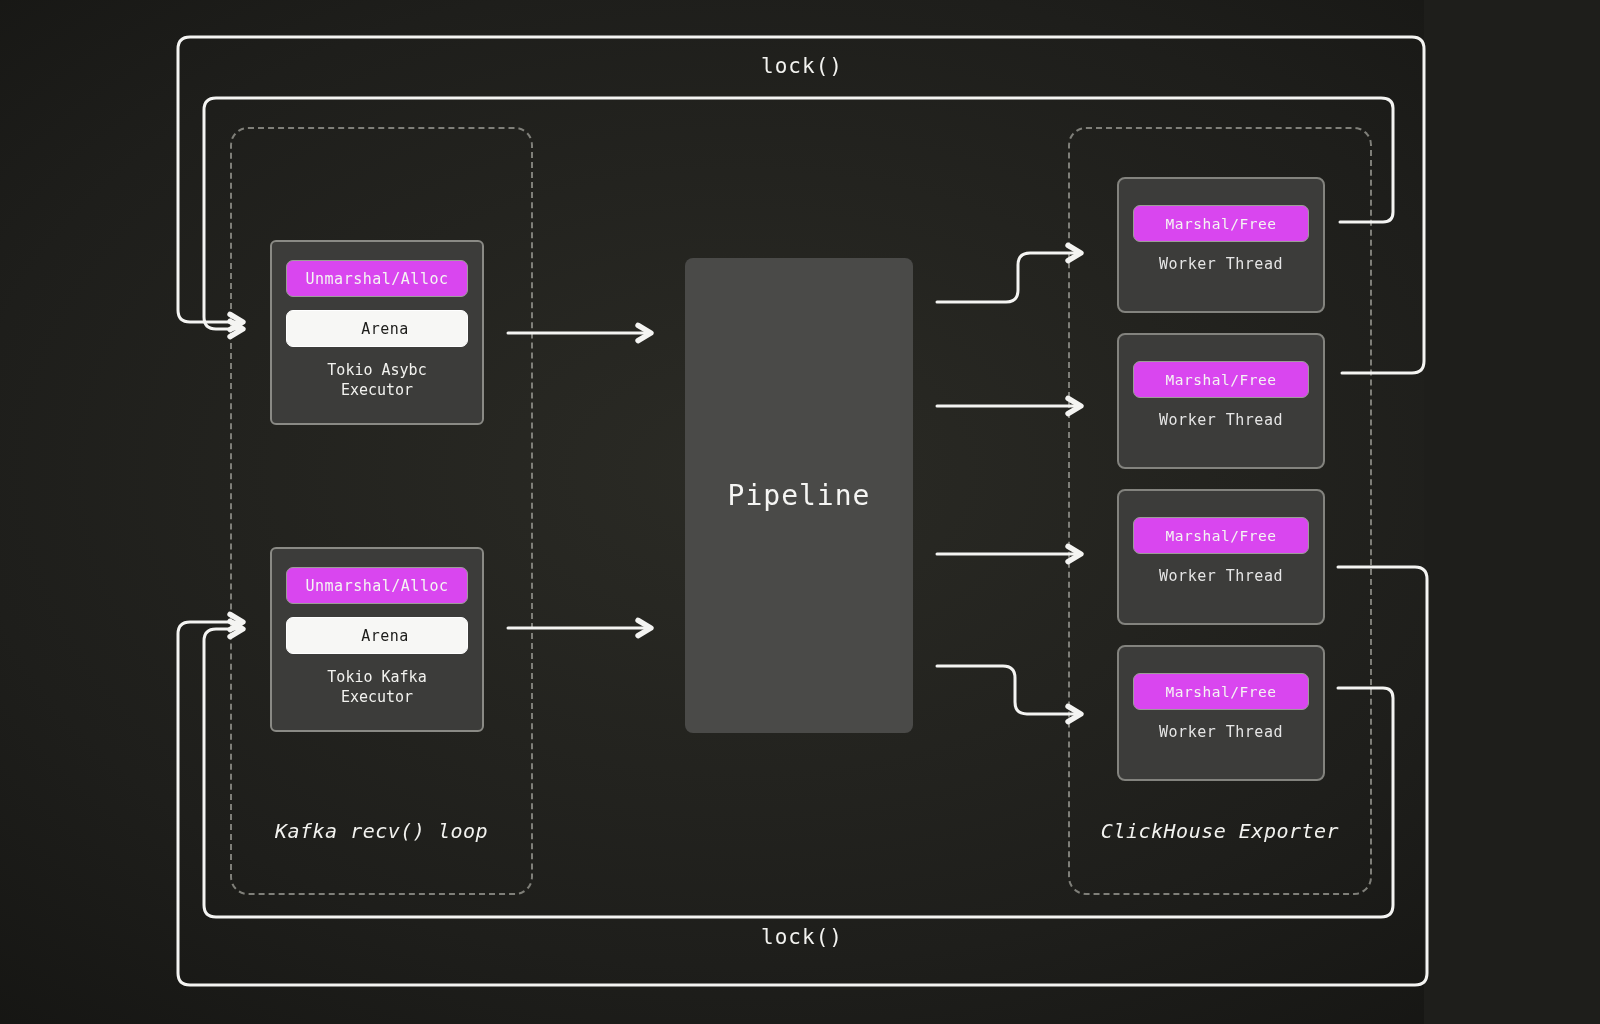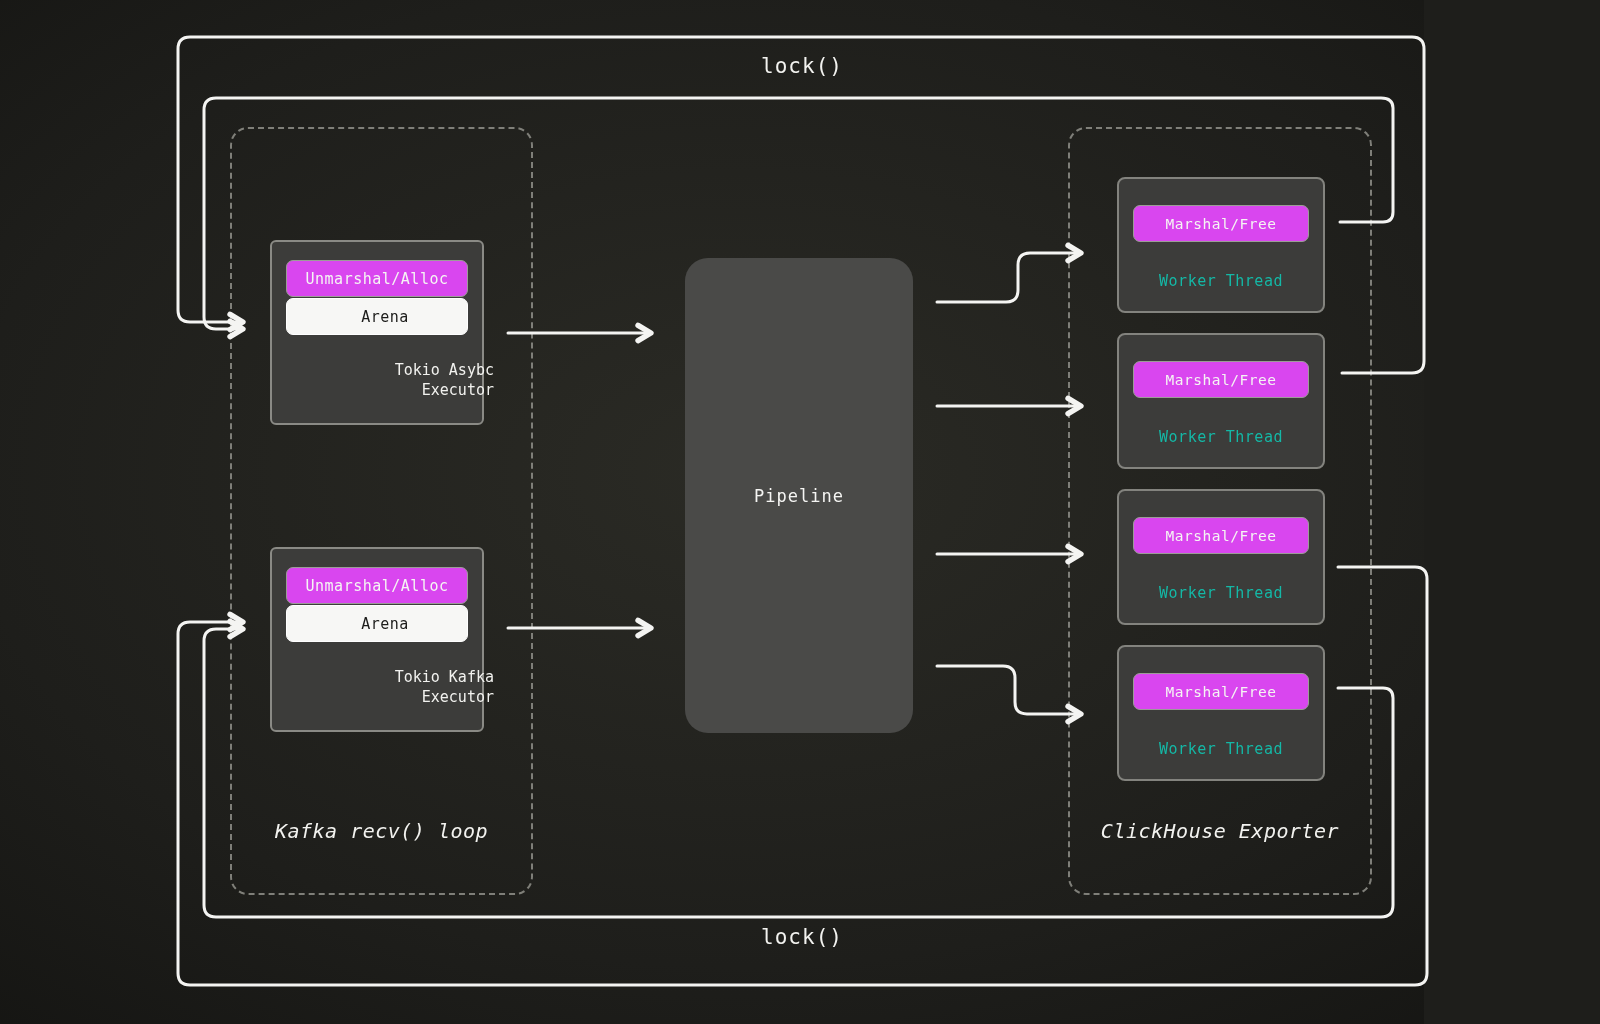--- a/index.html
+++ b/index.html
@@ -101,46 +101,45 @@
     background: #d946ef;
     border: 1.5px solid #9c9c97;
     color: #f5f5f3;
   }
   .pill-white {
     background: #f7f7f5;
     border: 1.5px solid #ffffff;
     color: #1c1c1a;
   }
   .exec-box .pill-gray { top: 18px; }
-  .exec-box .pill-white { top: 56px; padding-left: 16px; }
+  .exec-box .pill-white { top: 68px; padding-left: 16px; }
   .exec-caption {
     position: absolute;
     top: 118px;
     left: 0;
     width: 100%;
-    text-align: right;
+    text-align: center;
     font-size: 15px;
     line-height: 20px;
     color: #f2f2ef;
-    padding-left: 12px;
   }
 
   
   .pipeline-box {
     position: absolute;
     left: 685px;
     top: 258px;
     width: 228px;
     height: 475px;
     background: #4a4a48;
-    border-radius: 23px;
+    border-radius: 8px;
     display: flex;
     align-items: center;
     justify-content: center;
-    font-size: 17px;
+    font-size: 28px;
     letter-spacing: 1px;
     color: #f5f5f3;
   }
 
   
   .worker-box {
     position: absolute;
     left: 1117px;
     width: 208px;
     height: 136px;
@@ -154,26 +153,26 @@
   .worker-3 { top: 489px; }
   .worker-4 { top: 645px; }
   .worker-box .pill {
     left: 14px;
     width: 176px;
     top: 26px;
     font-size: 14.5px;
   }
   .worker-label {
     position: absolute;
-    top: 93px;
+    top: 76px;
     left: 0;
     width: 100%;
     text-align: center;
     font-size: 15px;
-    color: #14b8a6;
+    color: #e5e5e5;
     letter-spacing: 0.5px;
   }
 </style>
 </head>
 <body>
 
 <div id="stage">
 
   <div class="lock-label lock-top">lock()</div>
   <div class="lock-label lock-bottom">lock()</div>

